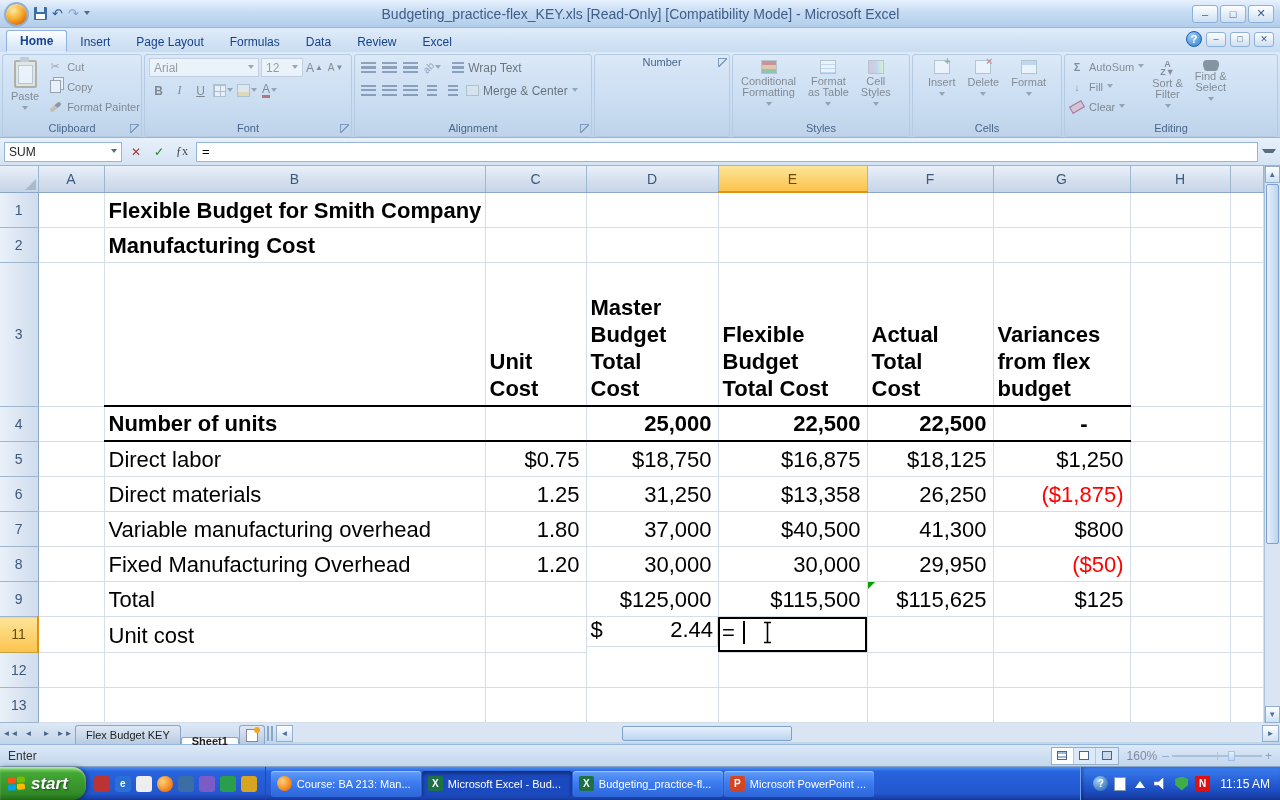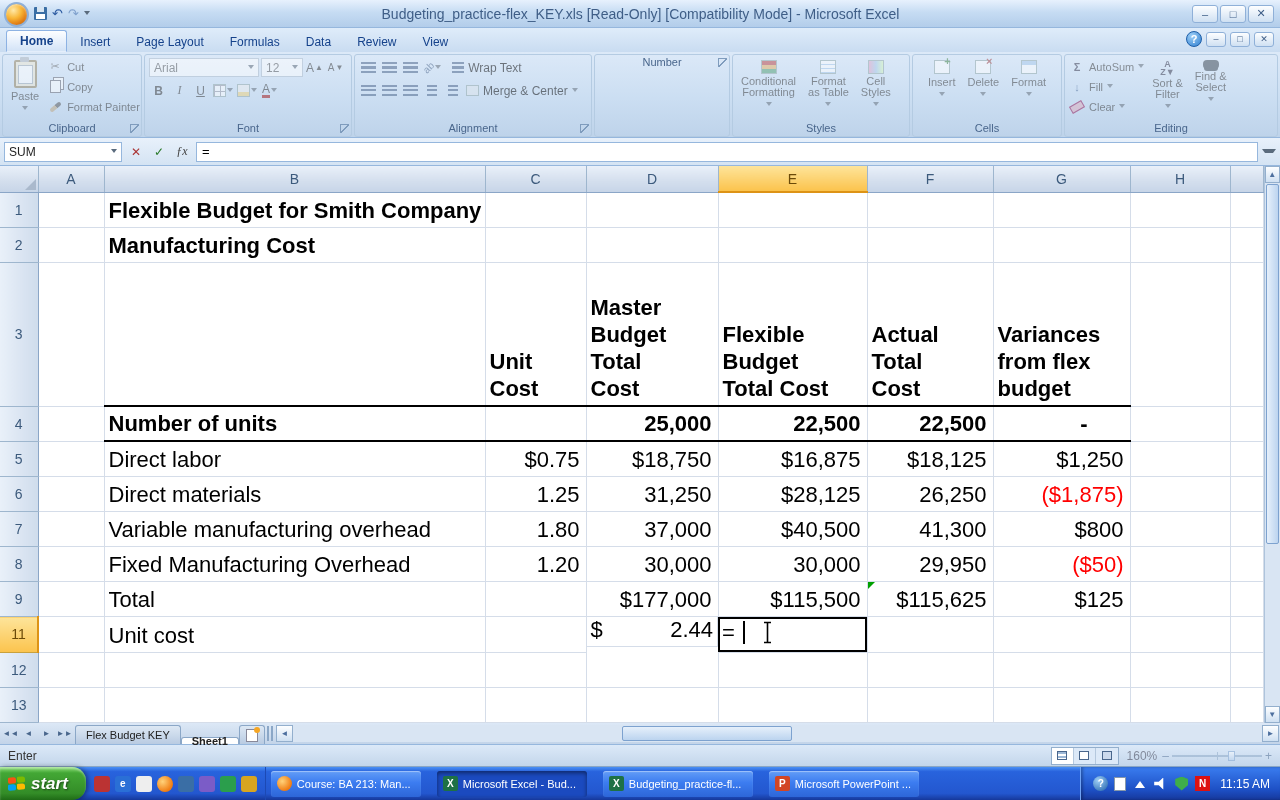--- a/index.html
+++ b/index.html
@@ -63,21 +63,21 @@
   .two-line{line-height:11px}
 
   
   .fbar{height:28px;background:linear-gradient(#e8f1fb,#d4e3f3);border-bottom:1px solid #96b7dd;display:flex;align-items:center;padding:3px 4px;gap:4px}
   .namebox{width:118px;height:20px;background:#fff;border:1px solid #96b7dd;display:flex;align-items:center;padding:0 4px;font-size:12px;color:#222}
   .namebox .dda{margin-left:auto}
   .fxbtns{display:flex;gap:3px;align-items:center}
   .fxb{width:20px;height:18px;display:flex;align-items:center;justify-content:center;font-size:12px;border:1px solid transparent;border-radius:2px}
   .fxb.cancel{color:#a33}
   .fxb.enter{color:#2a7a2a}
-  .fxb.fx{color:#444;font-style:italic;font-family:"Liberation Serif",serif}
+  .fxb.fx{color:#444;font-family:"Liberation Serif",serif}
   .finput{flex:1;height:20px;background:#fff;border:1px solid #96b7dd;display:flex;align-items:center;padding:0 5px;font-size:13px;color:#000}
   .fchev{width:14px;color:#49668c;text-align:center}
 
   
   .gridwrap{height:557px;display:flex}
   table.st{border-collapse:collapse;table-layout:fixed;width:1263px}
   .st th,.st td{padding:0;overflow:visible;white-space:nowrap}
   .st td{border-right:1px solid #d5dde9;border-bottom:1px solid #d5dde9;font-size:22px;vertical-align:bottom;padding:0 4px 3px 4px;background:#fff}
   .st thead th{height:26px;background:linear-gradient(#e9f0f9,#d3deed 60%,#c7d5e8);border-right:1px solid #9eb6ce;border-bottom:1px solid #8ba6c7;color:#3c5a7c;font-weight:normal;font-size:14px;text-align:center}
   .st th.rh{background:linear-gradient(90deg,#e9f0f9,#cfdcec);border-right:1px solid #8ba6c7;border-bottom:1px solid #9eb6ce;color:#3c5a7c;font-weight:normal;font-size:14px;text-align:center;vertical-align:middle}
@@ -137,21 +137,21 @@
   .ztick{position:absolute;left:50%;top:-3px;width:1px;height:8px;background:#8aa6c4}
   .zthumb{position:absolute;left:62%;top:-4px;width:7px;height:10px;background:linear-gradient(#fdfeff,#bcd4ef);border:1px solid #7da2cf}
 
   
   .taskbar{height:33px;background:linear-gradient(#4a90f5,#2863dd 14%,#2357cf 80%,#16389b);display:flex;align-items:center}
   .startbtn{height:33px;display:flex;align-items:center;gap:6px;padding:0 18px 0 8px;border-radius:0 14px 14px 0;background:linear-gradient(#8fe07a,#43a735 18%,#338c27 80%,#1f6b16);color:#fff;font-style:italic;font-weight:bold;font-size:17px;text-shadow:1px 1px 2px #00000088;box-shadow:inset 0 2px 2px #ffffff55,2px 0 5px #00000066}
   .flag{display:grid;grid-template-columns:8px 8px;grid-template-rows:6px 6px;gap:1px;transform:skewY(-6deg)}
   .flag i{border-radius:1px 3px 1px 2px}
   .ql{display:flex;align-items:center;gap:5px;padding:0 8px;border-right:1px solid #1c49b4;height:100%}
   .qli{width:16px;height:16px;border-radius:3px;display:flex;align-items:center;justify-content:center;color:#fff;font-size:10px;font-weight:bold}
-  .tasks{display:flex;align-items:center;gap:16px;padding:0 5px;flex:1}
+  .tasks{display:flex;align-items:center;gap:1px;padding:0 5px;flex:1}
   .taskbtn{width:150px;height:26px;border-radius:3px;background:linear-gradient(#639df7,#3c7cf0 45%,#2d66d8);box-shadow:inset 0 1px 1px #ffffff66;color:#fff;font-size:11px;display:flex;align-items:center;gap:5px;padding:0 6px;white-space:nowrap;overflow:hidden}
   .taskbtn.active{background:#1b4abf;box-shadow:inset 0 2px 4px #00000077}
   .tico{width:15px;height:15px;flex:0 0 15px;border-radius:2px;display:flex;align-items:center;justify-content:center;font-size:10px;font-weight:bold;color:#fff}
   .tico.ff{border-radius:50%;background:radial-gradient(circle at 35% 35%,#ffd27a,#f07c12 70%);}
   .tico.xl{background:#1e7145}
   .tico.pp{background:#d24625}
   .tray{height:100%;display:flex;align-items:center;gap:6px;padding:0 10px 0 12px;background:linear-gradient(#3a7df0,#1d4fc4 70%,#16389b);border-left:1px solid #6fa3f5;box-shadow:inset 2px 0 3px #00000044}
   .tri{width:15px;height:15px;display:flex;align-items:center;justify-content:center;color:#fff;font-size:10px;font-weight:bold}
   .tri.help{background:radial-gradient(circle at 35% 30%,#9fd0f7,#1d5ea8);border-radius:50%}
   .tri.doc{background:#fff;border:1px solid #89a;width:12px;height:14px}
@@ -183,21 +183,21 @@
   </div>
 </div>
 
 <div class="rtabs">
   <div class="rtab active">Home</div>
   <div class="rtab">Insert</div>
   <div class="rtab">Page Layout</div>
   <div class="rtab">Formulas</div>
   <div class="rtab">Data</div>
   <div class="rtab">Review</div>
-  <div class="rtab">View</div>
+  <div class="rtab">Excel</div>
   <div class="rtabs-right">
     <div class="helpbtn">?</div>
     <div class="wbtn small">–</div>
     <div class="wbtn small">□</div>
     <div class="wbtn small">✕</div>
   </div>
 </div>
 
 <div class="ribbon">
 
@@ -524,21 +524,21 @@
       <td class="num">$1,250</td>
       <td></td>
           <td></td>
     </tr>
     <tr style="height:33px">
       <th class="rh">6</th>
       <td></td>
       <td>Direct materials</td>
       <td class="num">1.25</td>
       <td class="num">31,250</td>
-      <td class="num">$28,125</td>
+      <td class="num">$13,358</td>
       <td class="num">26,250</td>
       <td class="num neg">($1,875)</td>
       <td></td>
           <td></td>
     </tr>
     <tr style="height:33px">
       <th class="rh">7</th>
       <td></td>
       <td class="spill"><span>Variable manufacturing overhead</span></td>
       <td class="num">1.80</td>
@@ -559,21 +559,21 @@
       <td class="num">29,950</td>
       <td class="num neg">($50)</td>
       <td></td>
           <td></td>
     </tr>
     <tr style="height:33px">
       <th class="rh">9</th>
       <td></td>
       <td>Total</td>
       <td></td>
-      <td class="num">$177,000</td>
+      <td class="num">$125,000</td>
       <td class="num">$115,500</td>
       <td class="num stag">$115,625</td>
       <td class="num">$125</td>
       <td></td>
           <td></td>
     </tr>
     <tr style="height:33px">
       <th class="rh sel">11</th>
       <td></td>
       <td>Unit cost</td>

